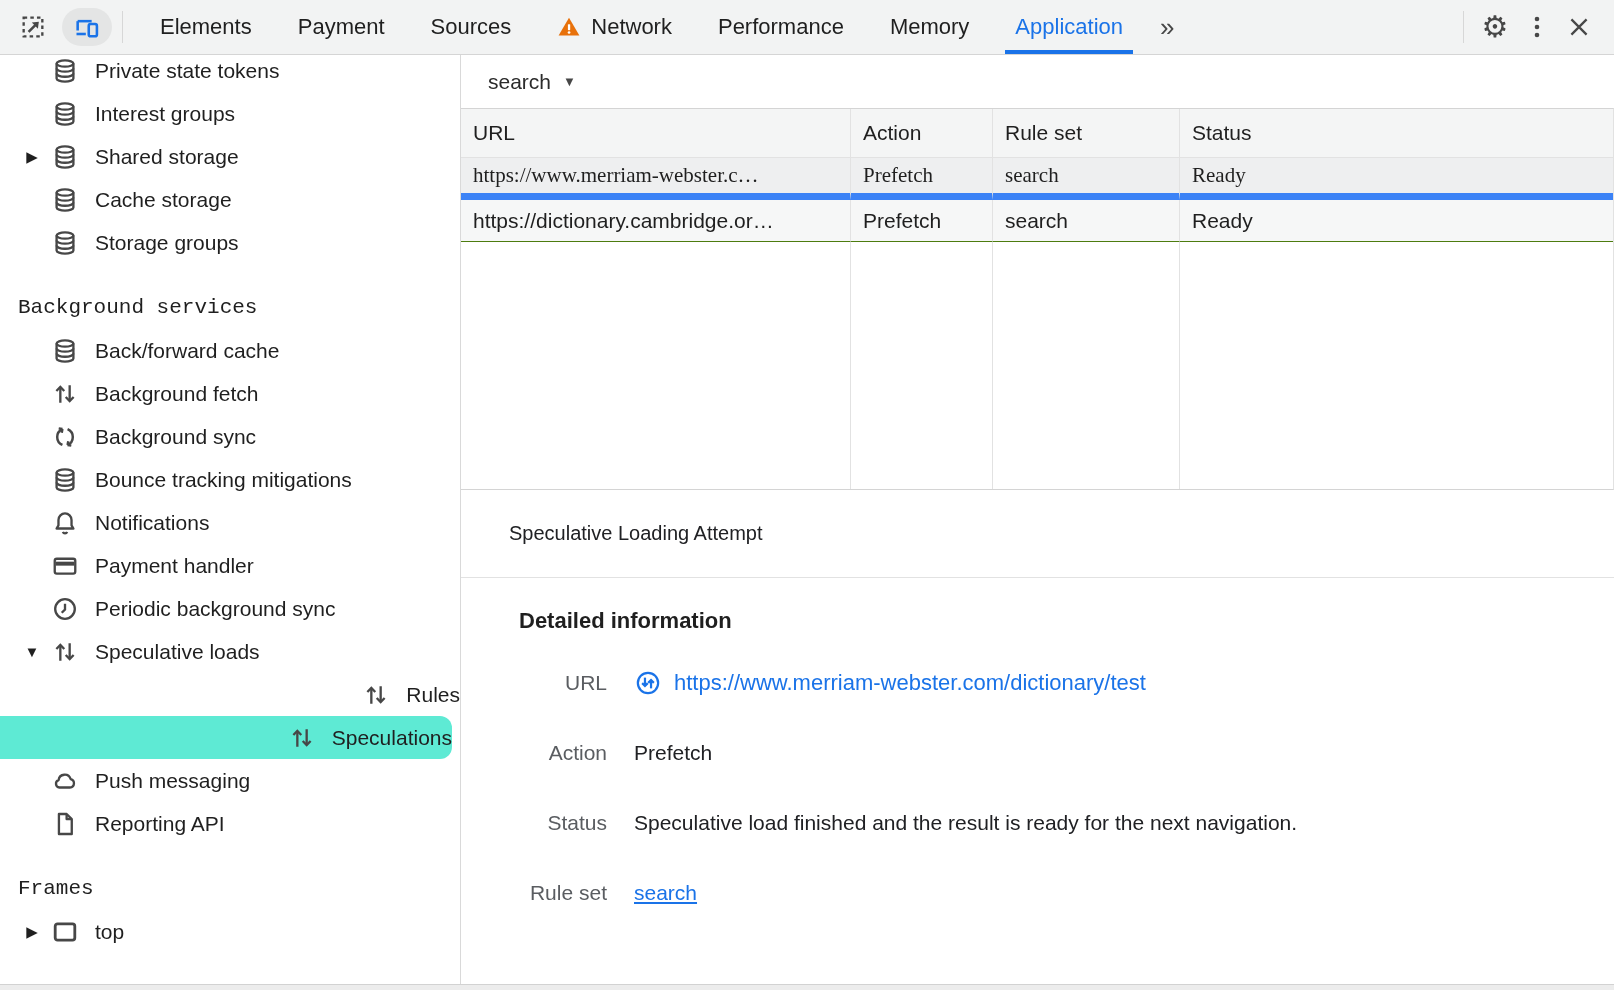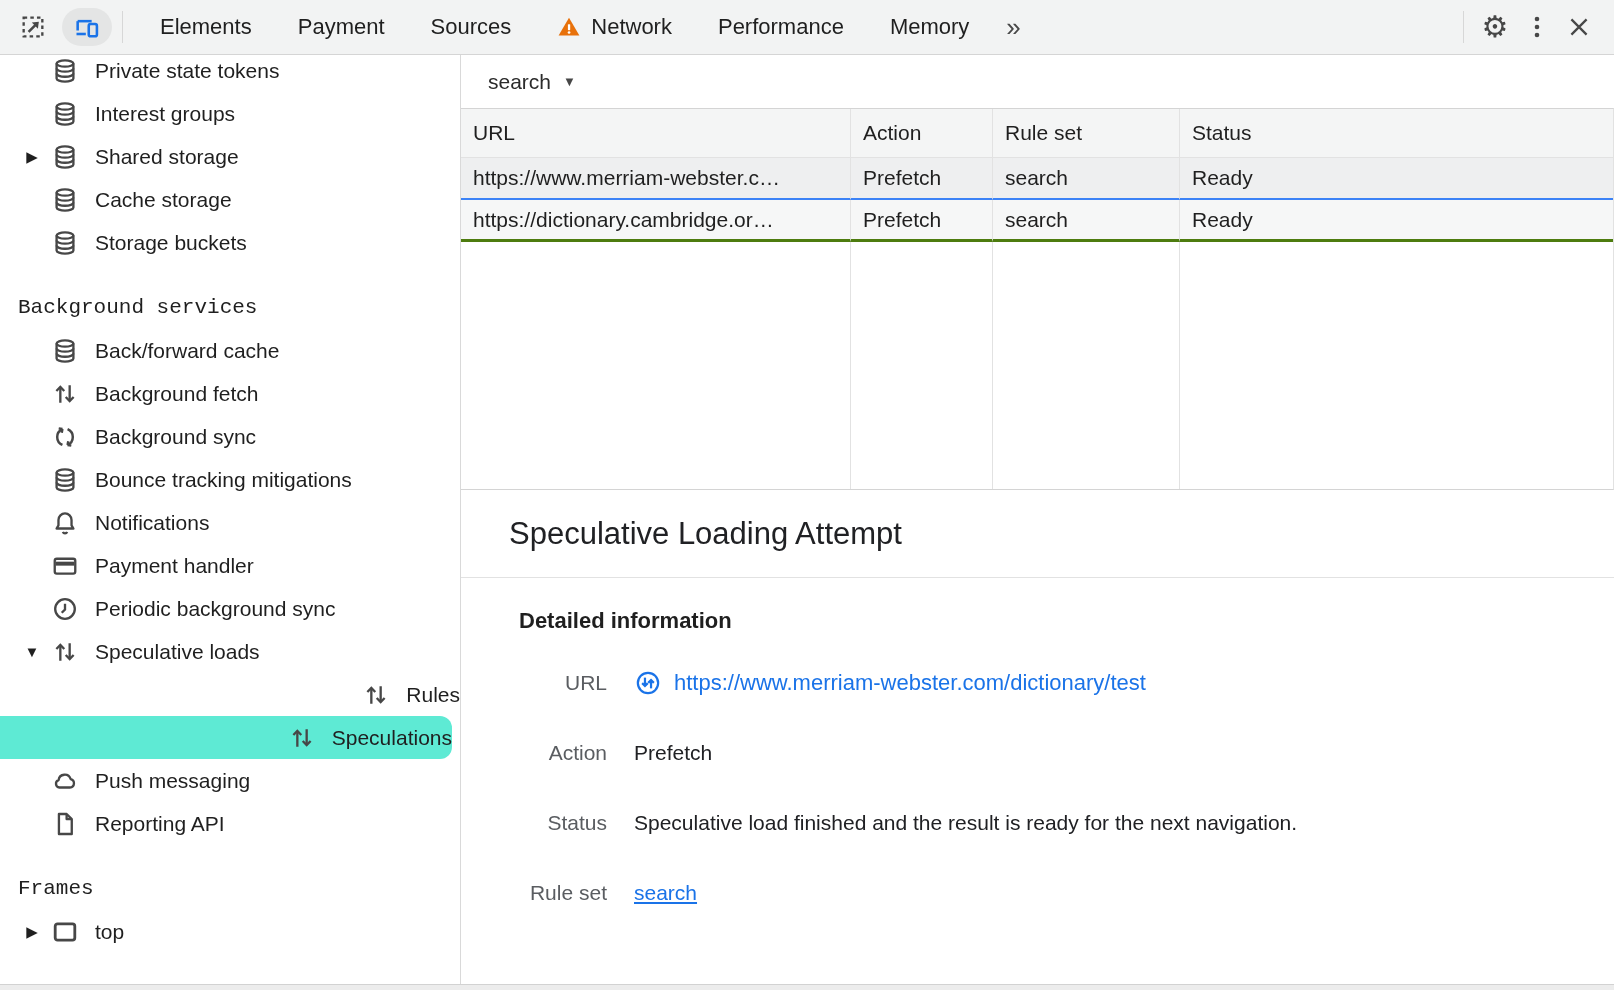--- a/index.html
+++ b/index.html
@@ -52,27 +52,27 @@
     background: none; border: none; cursor: pointer; padding: 0; }
   .dropdown .arrow { font-size: 13px; color: #474747; }
 
   .grid { border-top: 1px solid #d4d4d4; border-bottom: 1px solid #d4d4d4; border-right: 1px solid #e2e2e2;
     height: 382px; min-height: 382px; display: grid;
     grid-template-columns: 390px 142px 187px auto; grid-template-rows: 49px 42px 42px 1fr; }
   .grid .cell { padding: 0 12px; display: flex; align-items: center; font-size: 21px;
     border-right: 1px solid #e2e2e2; overflow: hidden; white-space: nowrap; }
   .grid .cell:nth-child(4n) { border-right: none; }
   .hrow .cell { background: #f4f5f5; border-bottom: 1px solid #e2e2e2; }
-  .row1 .cell { background: #eeeff0; border-bottom: 2px solid #3b82f6; cursor: default; }
-  .row2 .cell { background: #f6f7f7; border-bottom: 3px solid #4d7c0f; cursor: default; }
+  .row1 .cell { background: #eeeff0; border-bottom: 7px solid #3b82f6; cursor: default; font-family: Liberation Serif, serif; }
+  .row2 .cell { background: #f6f7f7; border-bottom: 1px solid #4d7c0f; cursor: default; }
   .hrow, .row1, .row2, .fillrow { display: contents; }
   .fillrow .cell { background: #fff; }
 
   .attempt-title { height: 88px; min-height: 88px; border-bottom: 1px solid #e2e2e2;
-    display: flex; align-items: center; padding-left: 48px; font-size: 31px; color: #202124; }
+    display: flex; align-items: center; padding-left: 48px; font-size: 20px; color: #202124; }
 
   .details { padding: 30px 0 0 58px; flex: 1; }
   .details h3 { font-size: 22px; font-weight: bold; margin: 0; color: #1f1f1f; }
   .drows { margin-top: 14px; }
   .drow { height: 70px; display: flex; align-items: center; }
   .dlabel { width: 88px; min-width: 88px; text-align: right; color: #5a5d61; font-size: 21px;
     margin-right: 27px; white-space: nowrap; }
   .dvalue { font-size: 21px; color: #202124; }
   .url-icon { width: 28px; height: 28px; margin-right: 12px; display: flex; align-items: center; }
   .link { color: #1a73e8; font-size: 22px; text-decoration: none; cursor: pointer; }
@@ -131,20 +131,23 @@
           </svg>
         </span>
         <span>Network</span>
       </div>
       <div class="tab">
         <span>Performance</span>
       </div>
       <div class="tab">
         <span>Memory</span>
       </div>
+      <div class="tab active">
+        <span>Application</span>
+      </div>
       <div class="more-tabs">
         <span>»</span>
       </div>
     </nav>
 
     <div class="toolbar-spacer"></div>
 
     <div class="toolbar-right">
       <div class="vsep"></div>
       <button class="tbtn">
@@ -239,21 +242,21 @@
           <span class="sicon">
             <svg width="28" height="28" viewBox="0 0 24 24">
                 <g stroke="#474747" stroke-width="2" fill="none">
               <ellipse cx="12" cy="5.6" rx="7.2" ry="2.7"></ellipse>
               <path d="M4.8 5.6 V18.4 c0 1.5 3.2 2.7 7.2 2.7 s7.2-1.2 7.2-2.7 V5.6"></path>
               <path d="M4.8 9.9 c0 1.5 3.2 2.7 7.2 2.7 s7.2-1.2 7.2-2.7"></path>
               <path d="M4.8 14.2 c0 1.5 3.2 2.7 7.2 2.7 s7.2-1.2 7.2-2.7"></path>
             </g>
               </svg>
           </span>
-          <span class="slabel">Storage buckets</span>
+          <span class="slabel">Storage groups</span>
         </div>
 
         <div class="section-header">Background services</div>
 
         <div class="side-item">
           <span class="twisty"></span>
           <span class="sicon">
             <svg width="28" height="28" viewBox="0 0 24 24">
                 <g stroke="#474747" stroke-width="2" fill="none">
               <ellipse cx="12" cy="5.6" rx="7.2" ry="2.7"></ellipse>

